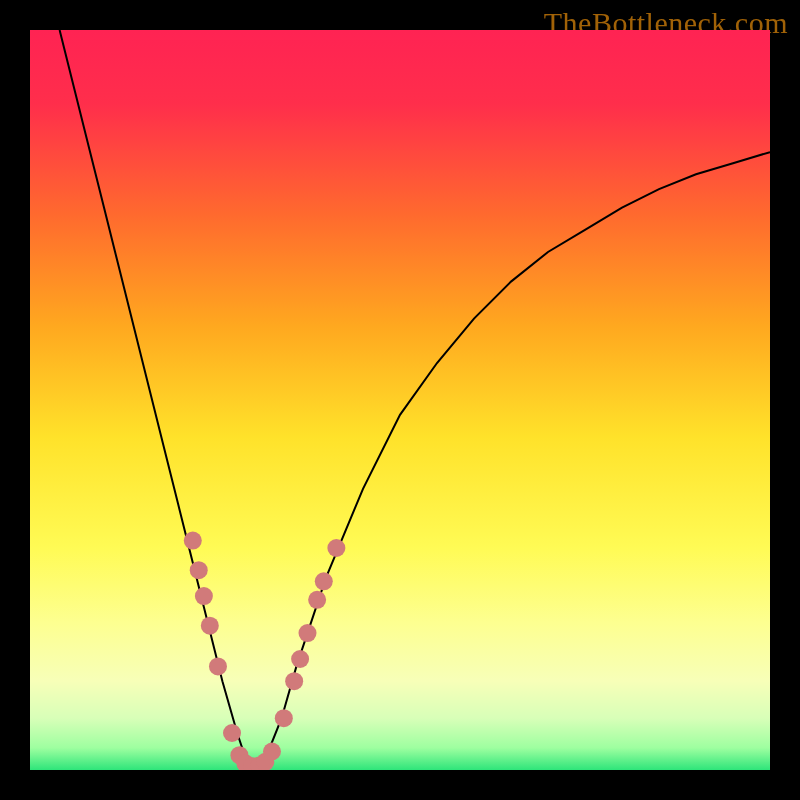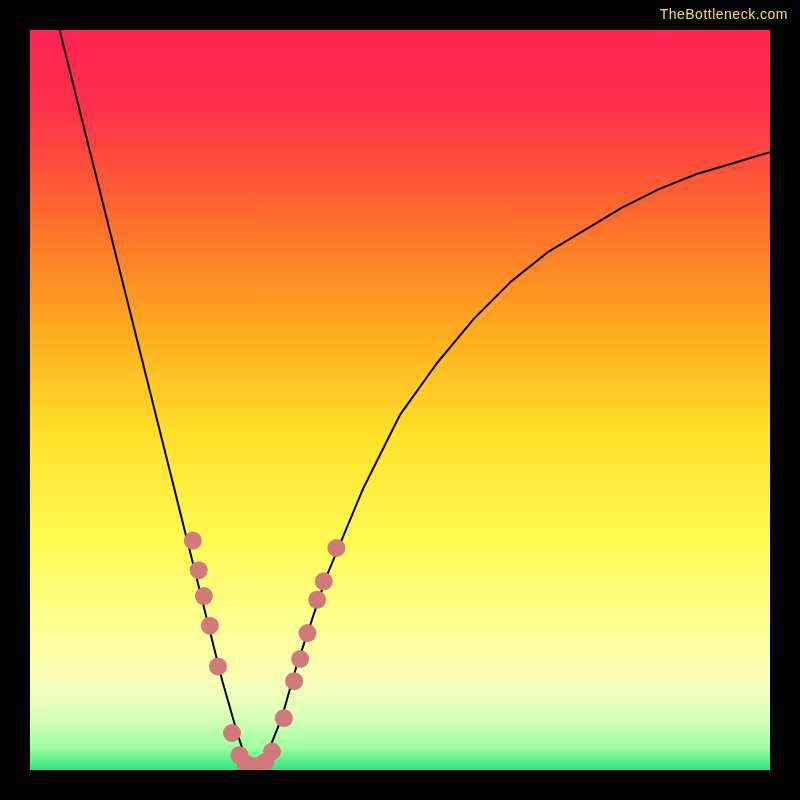--- a/index.html
+++ b/index.html
@@ -21,25 +21,25 @@
     position: absolute;
     left: 30px;
     top: 30px;
     width: 740px;
     height: 740px;
   }
   .watermark {
     position: absolute;
     top: 6px;
     right: 12px;
-    color: #fde047;
-    font-size: 14px;
+    color: #a16207;
+    font-size: 30px;
     font-weight: 400;
     letter-spacing: 0.5px;
-    font-family: Liberation Sans, sans-serif;
+    font-family: Liberation Serif, serif;
   }
 </style>
 </head>
 <body>
 
 <div class="outer">
   <div class="watermark">TheBottleneck.com</div>
   <svg class="plot" viewBox="0 0 740 740" preserveAspectRatio="none">
     <defs>
       <linearGradient id="bg-grad" x1="0" y1="0" x2="0" y2="1">

